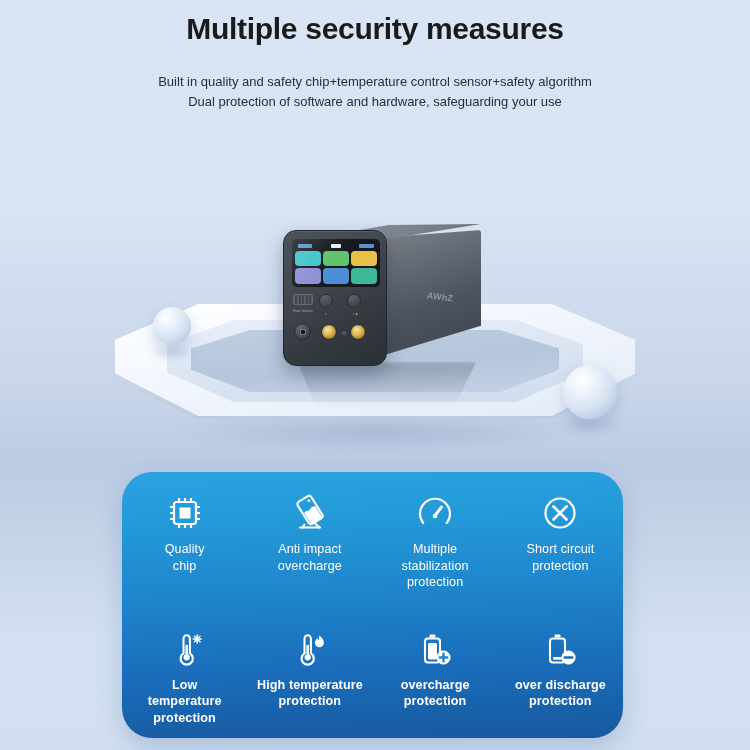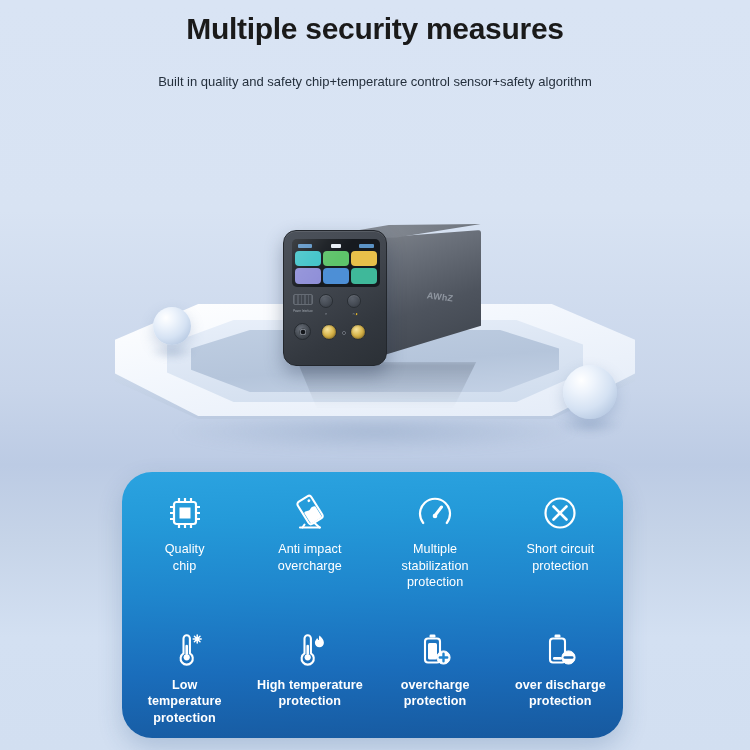--- a/index.html
+++ b/index.html
@@ -386,20 +386,21 @@
 <body>
 
 <div class="stage">
 
   <div class="header">
     <div class="headline">
       <div>Multiple security measures</div>
     </div>
     <div class="subtitle">
       <div>Built in quality and safety chip+temperature control sensor+safety algorithm</div>
+      <div>Dual protection of software and hardware, safeguarding your use</div>
     </div>
   </div>
 
   <div class="scene">
 
     <div class="podium-wrap">
       <div class="podium-shadow"></div>
       <div class="podium-side"></div>
       <div class="podium-top"></div>
       <div class="podium-inner"></div>

